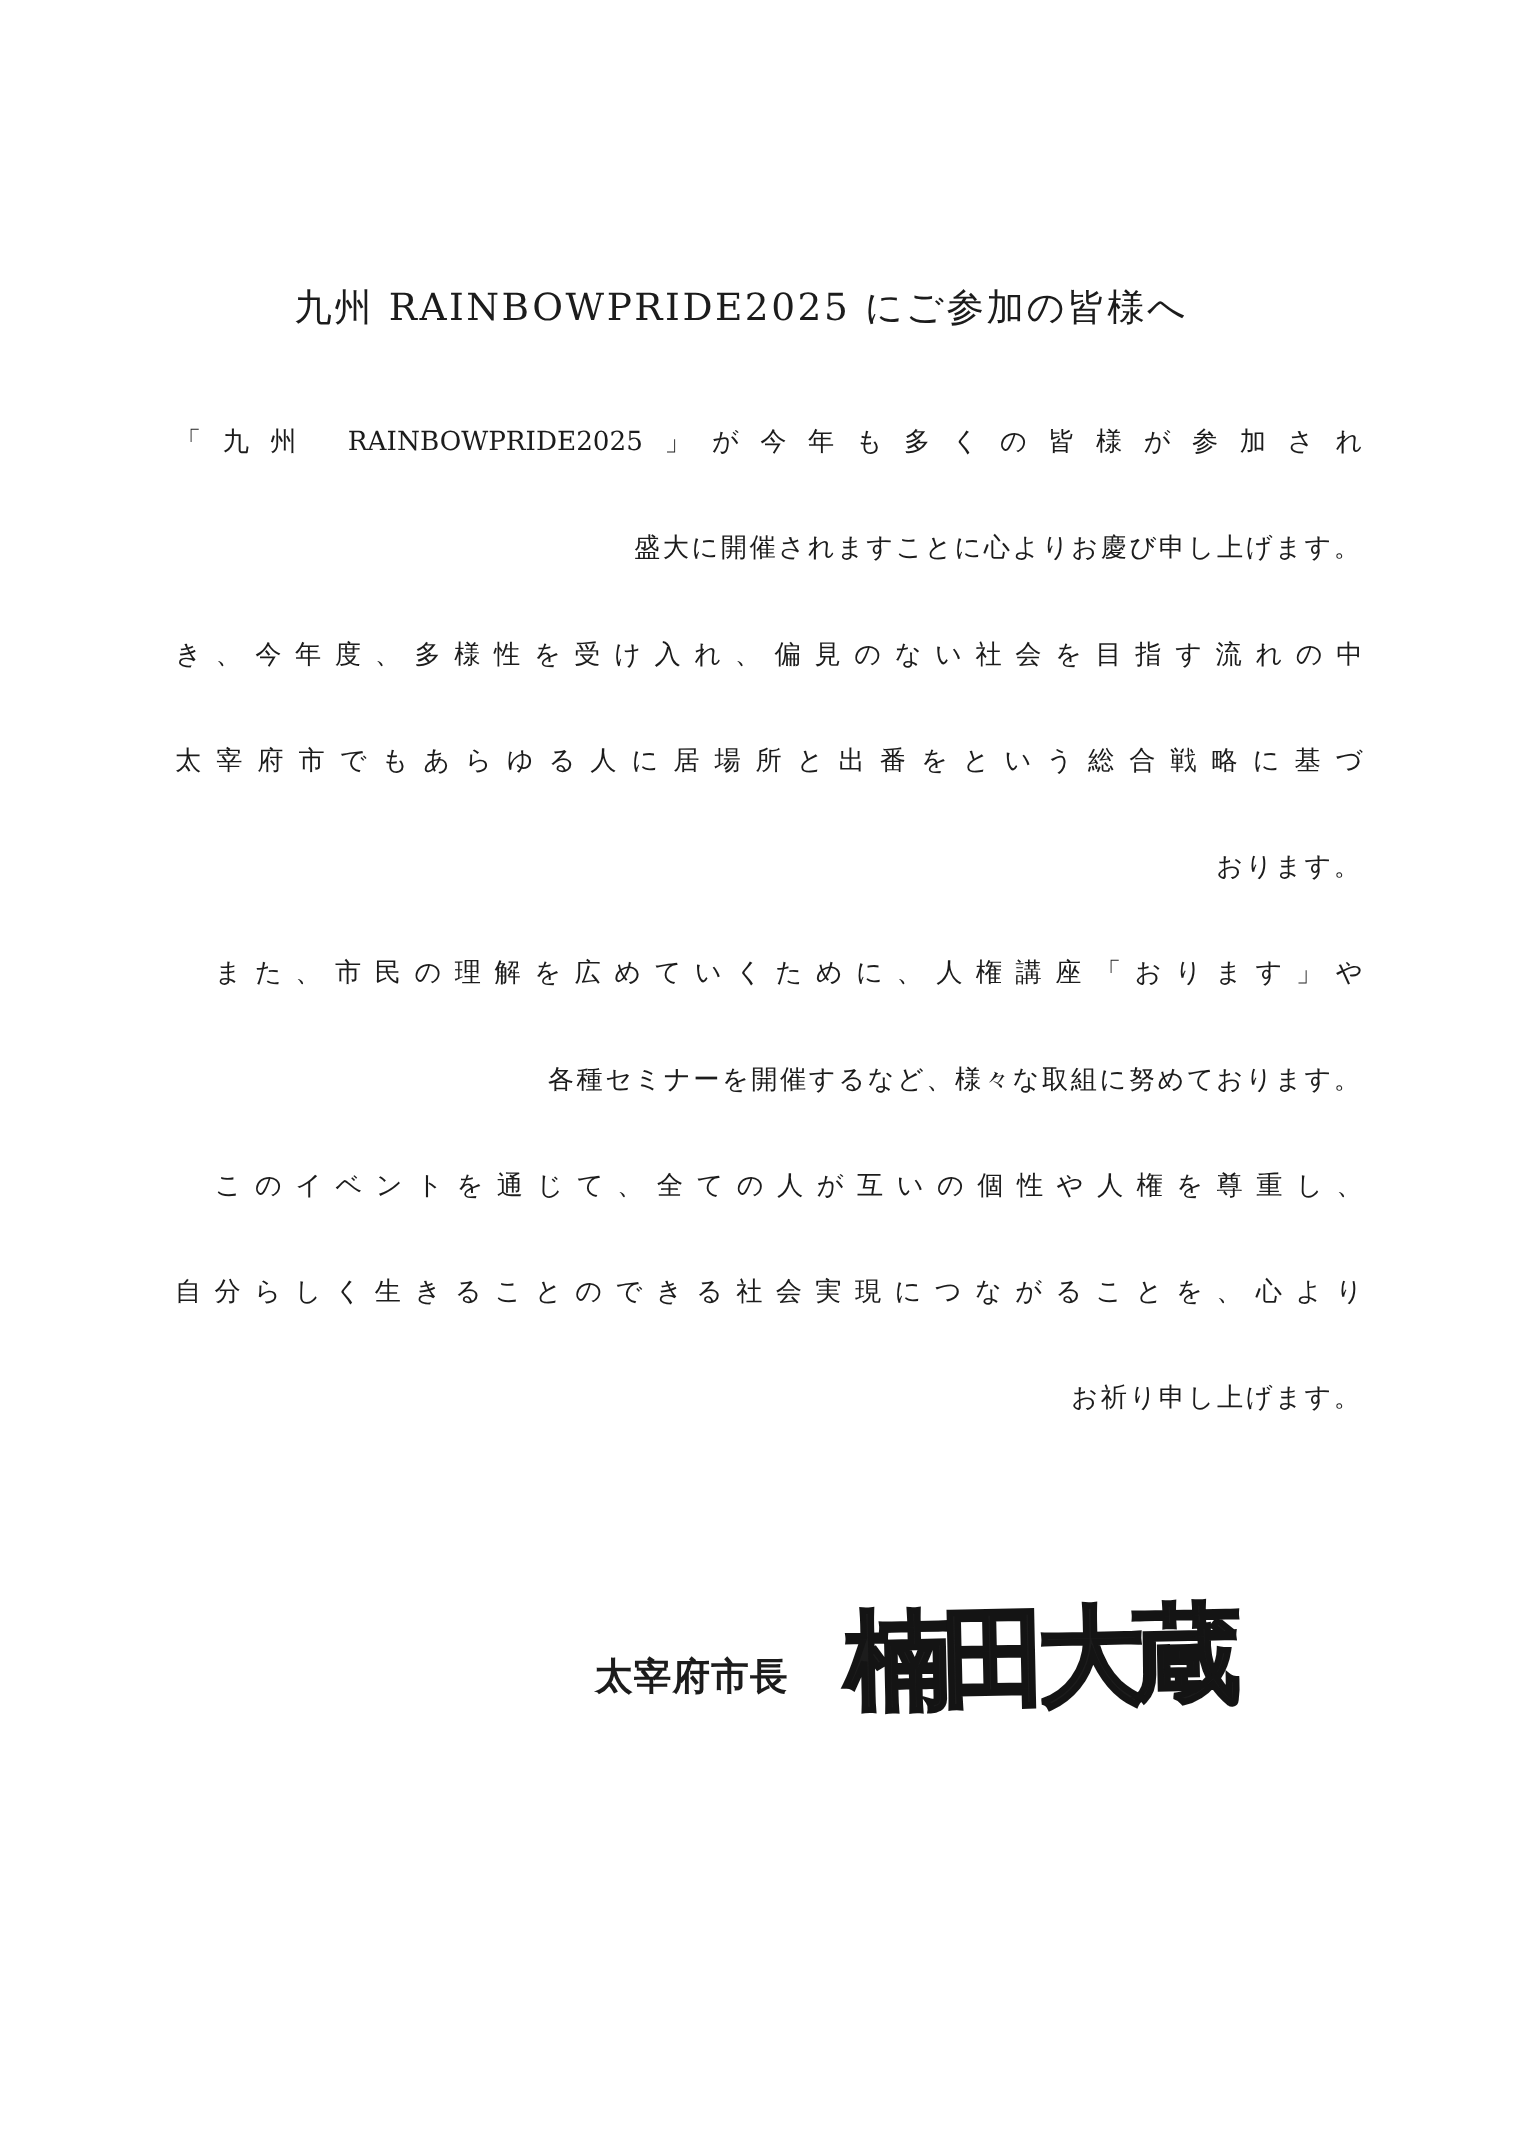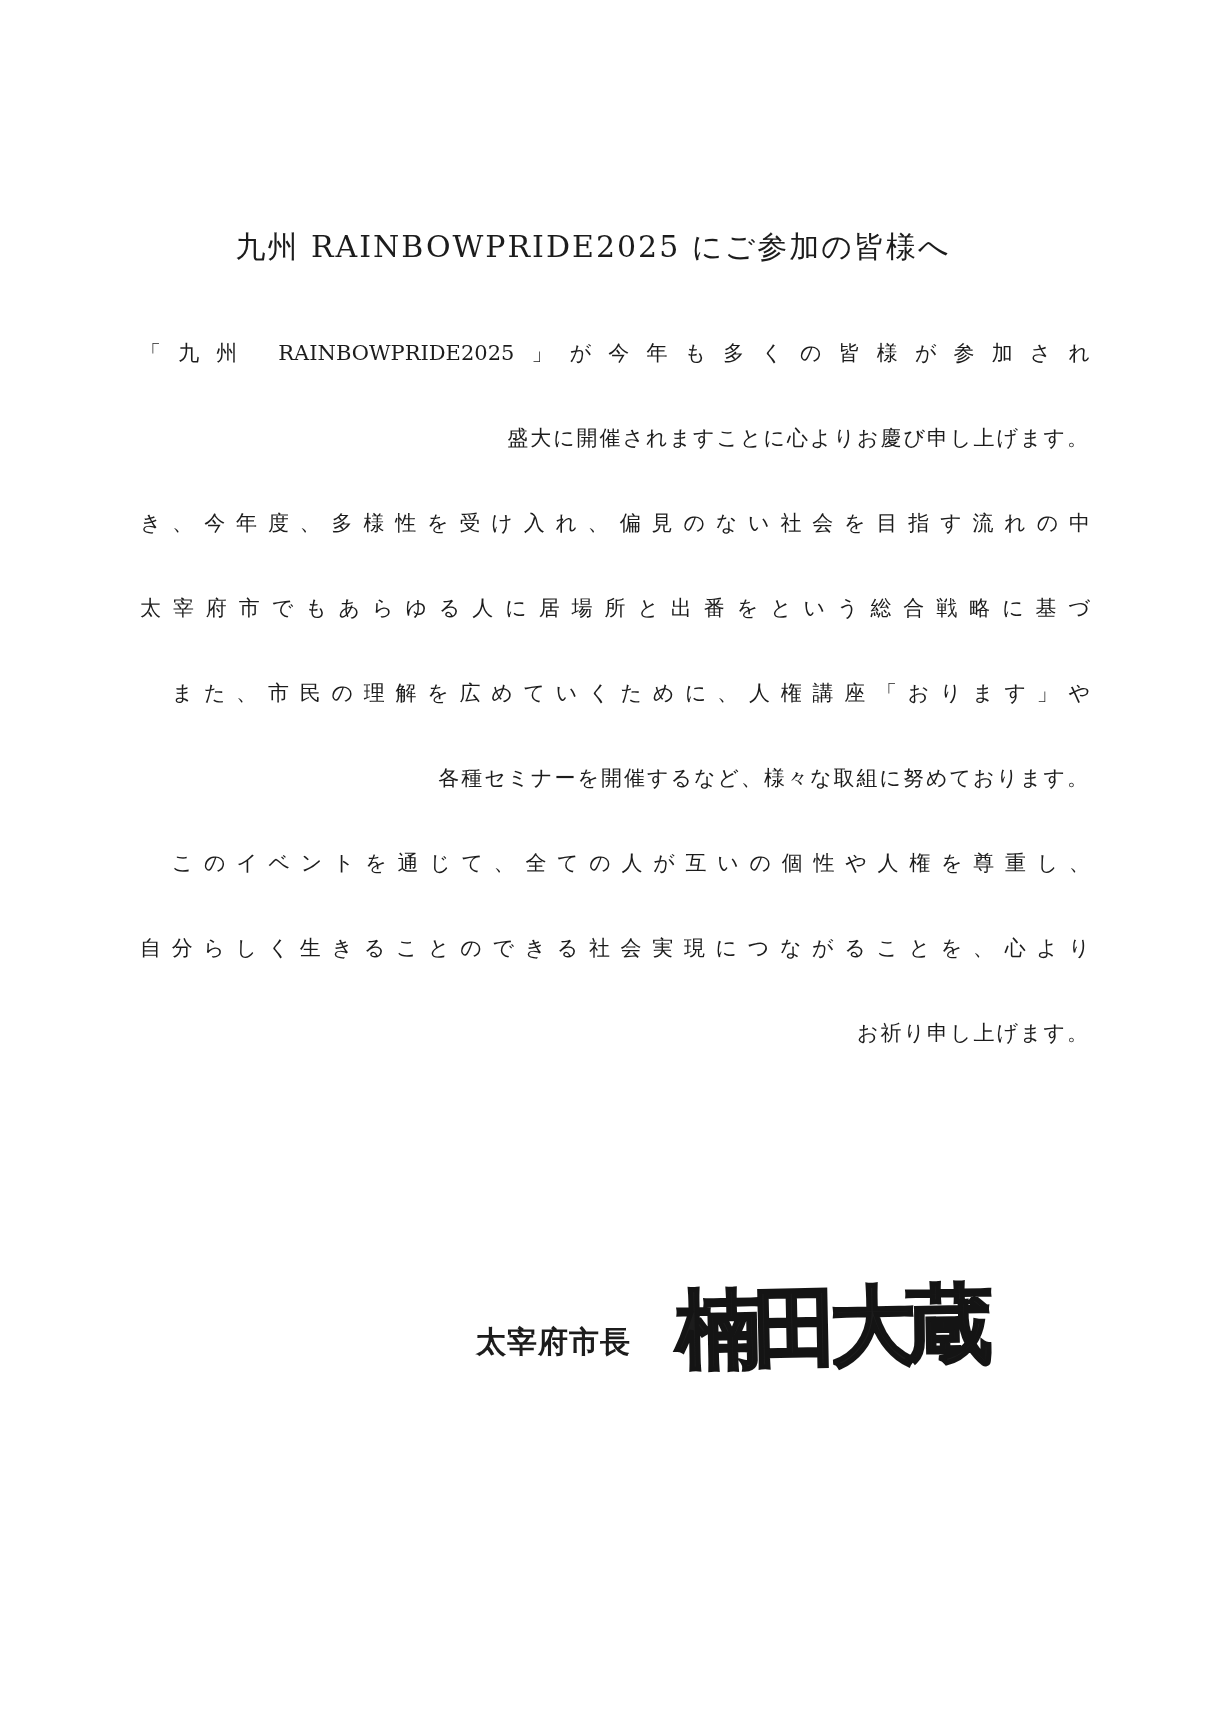--- a/index.html
+++ b/index.html
@@ -82,20 +82,21 @@
 <body>
 
 <div class="page">
   <h1 class="title">九州 RAINBOWPRIDE2025 にご参加の皆様へ</h1>
 
   <div class="body-text">
       <div class="body-line justify">「九州 RAINBOWPRIDE2025」が今年も多くの皆様が参加され</div>
       <div class="body-line">盛大に開催されますことに心よりお慶び申し上げます。</div>
       <div class="body-line justify">き、今年度、多様性を受け入れ、偏見のない社会を目指す流れの中</div>
       <div class="body-line justify">太宰府市でもあらゆる人に居場所と出番をという総合戦略に基づ</div>
+      <div class="body-line">おります。</div>
       <div class="body-line justify">　また、市民の理解を広めていくために、人権講座「おります」や</div>
       <div class="body-line">各種セミナーを開催するなど、様々な取組に努めております。</div>
       <div class="body-line justify">　このイベントを通じて、全ての人が互いの個性や人権を尊重し、</div>
       <div class="body-line justify">自分らしく生きることのできる社会実現につながることを、心より</div>
       <div class="body-line">お祈り申し上げます。</div>
     </div>
 
   <div class="signature">
     <span class="sig-role">太宰府市長</span>
     <span class="sig-name">楠田大蔵</span>

